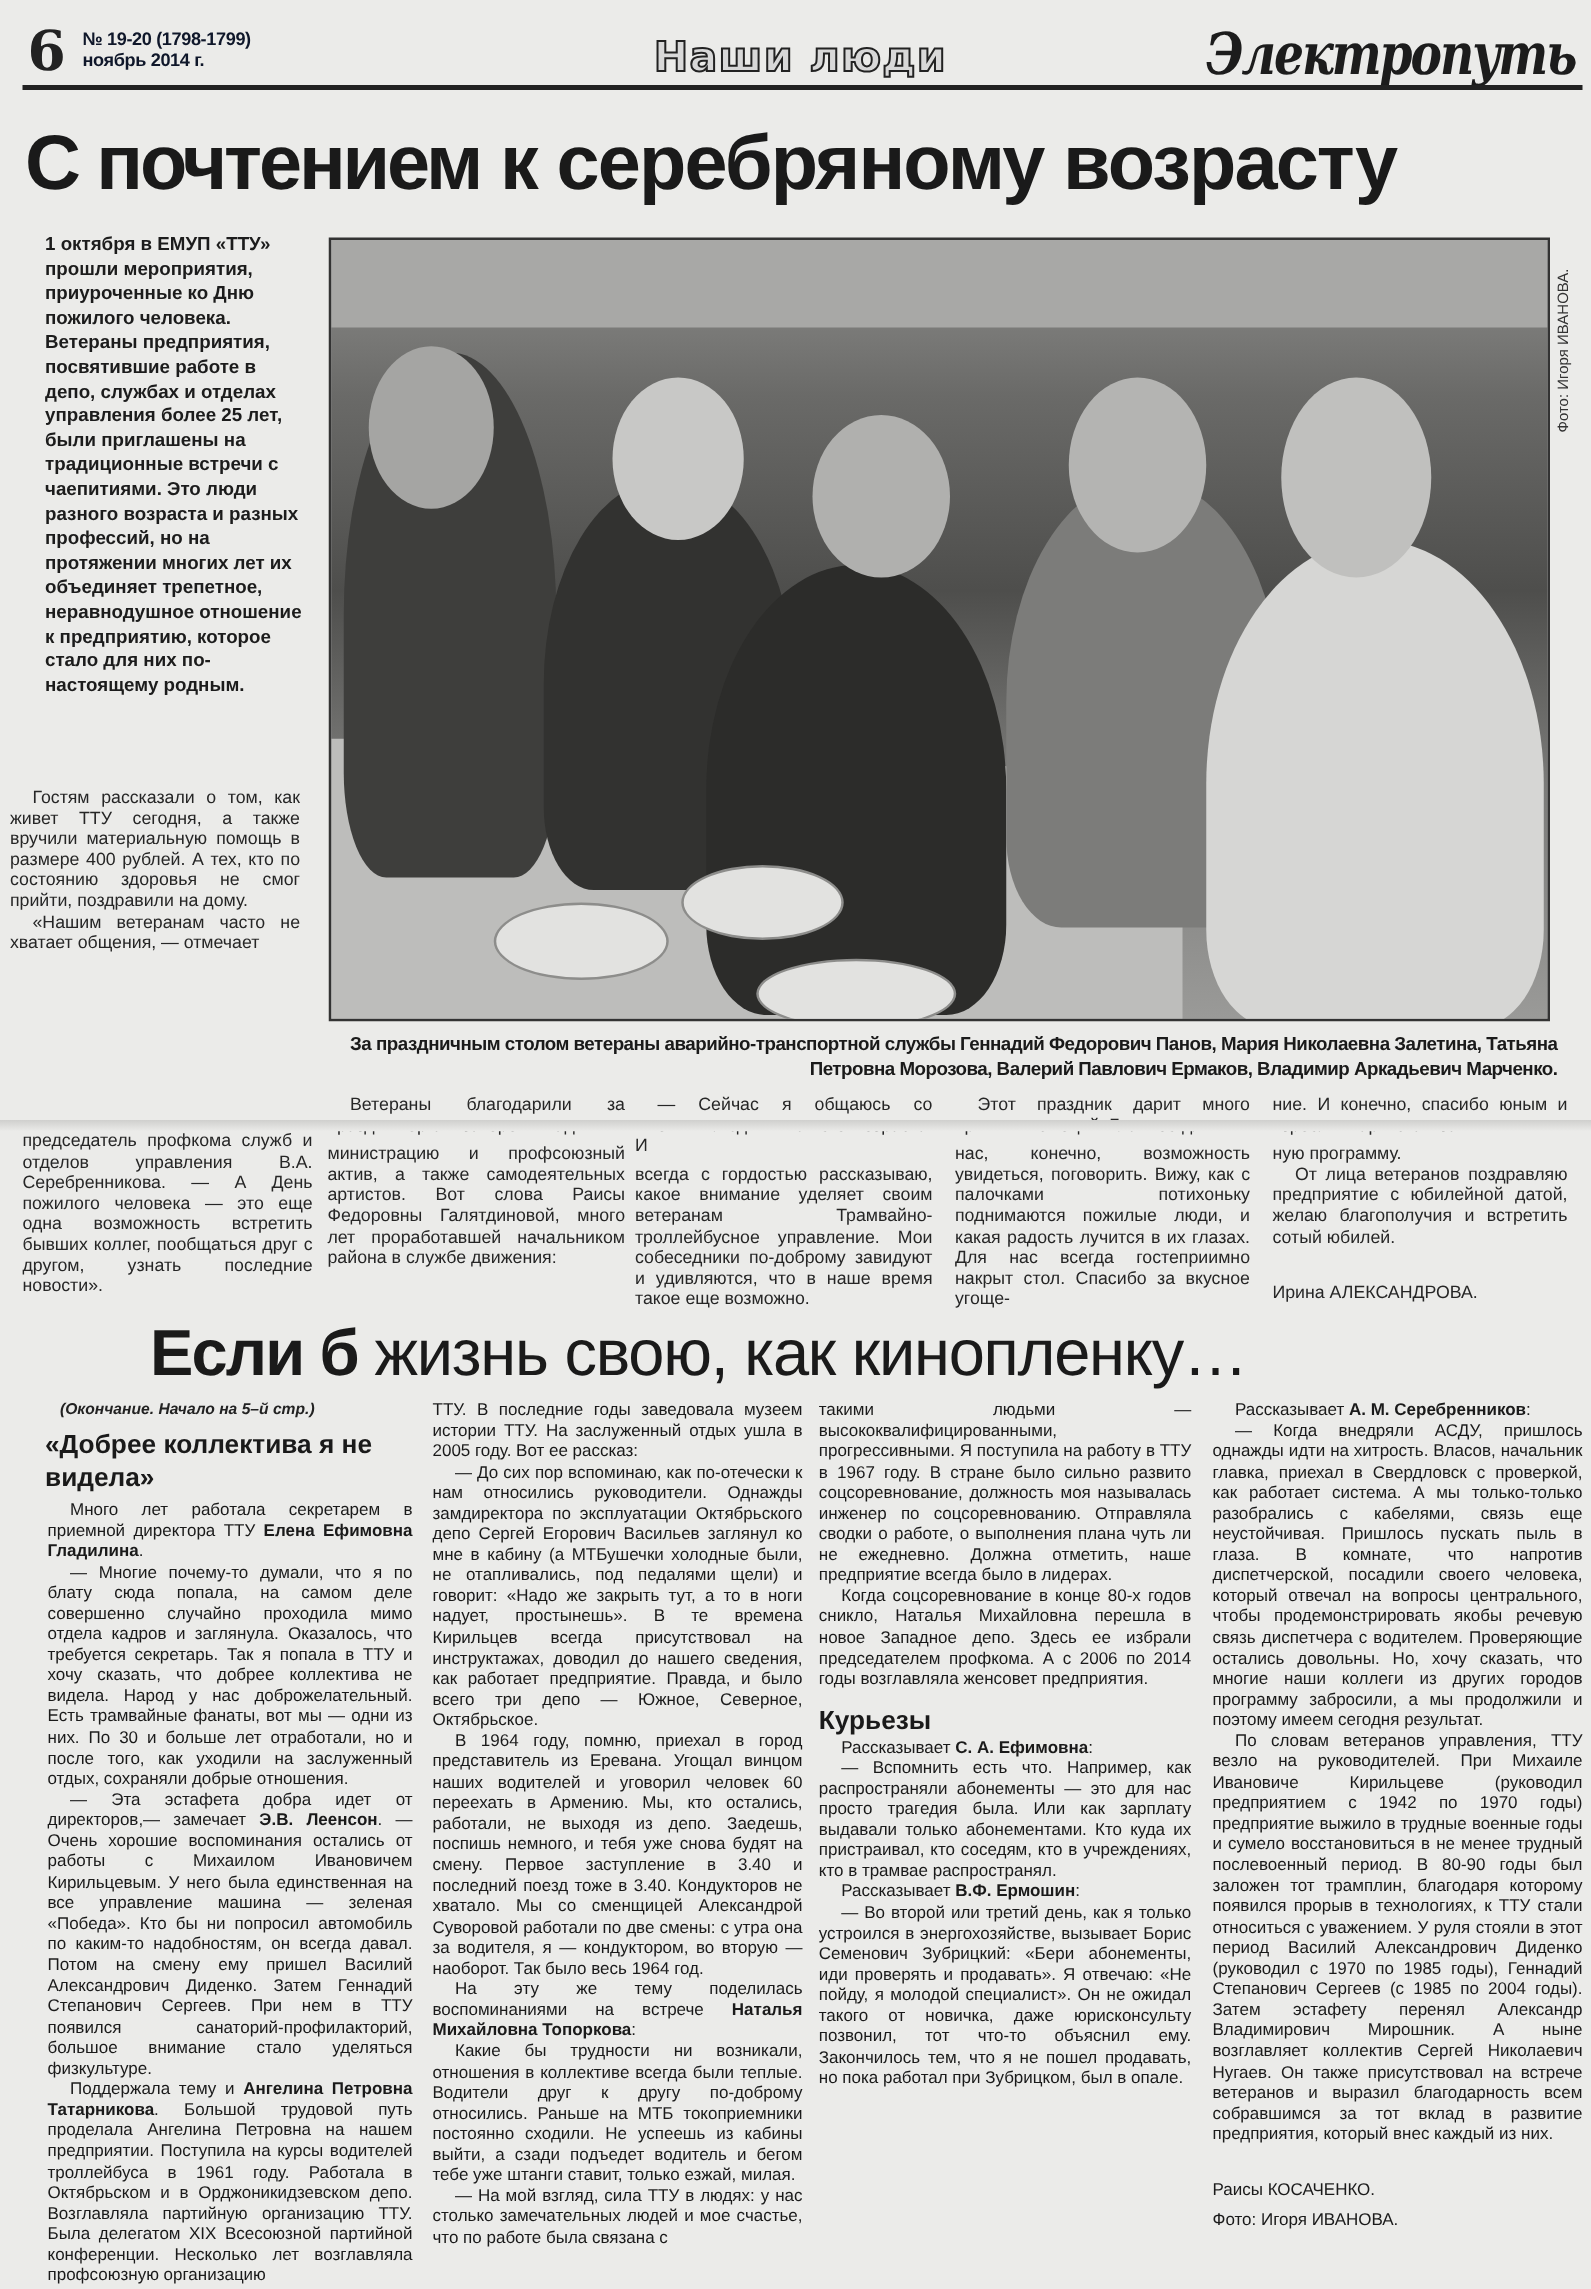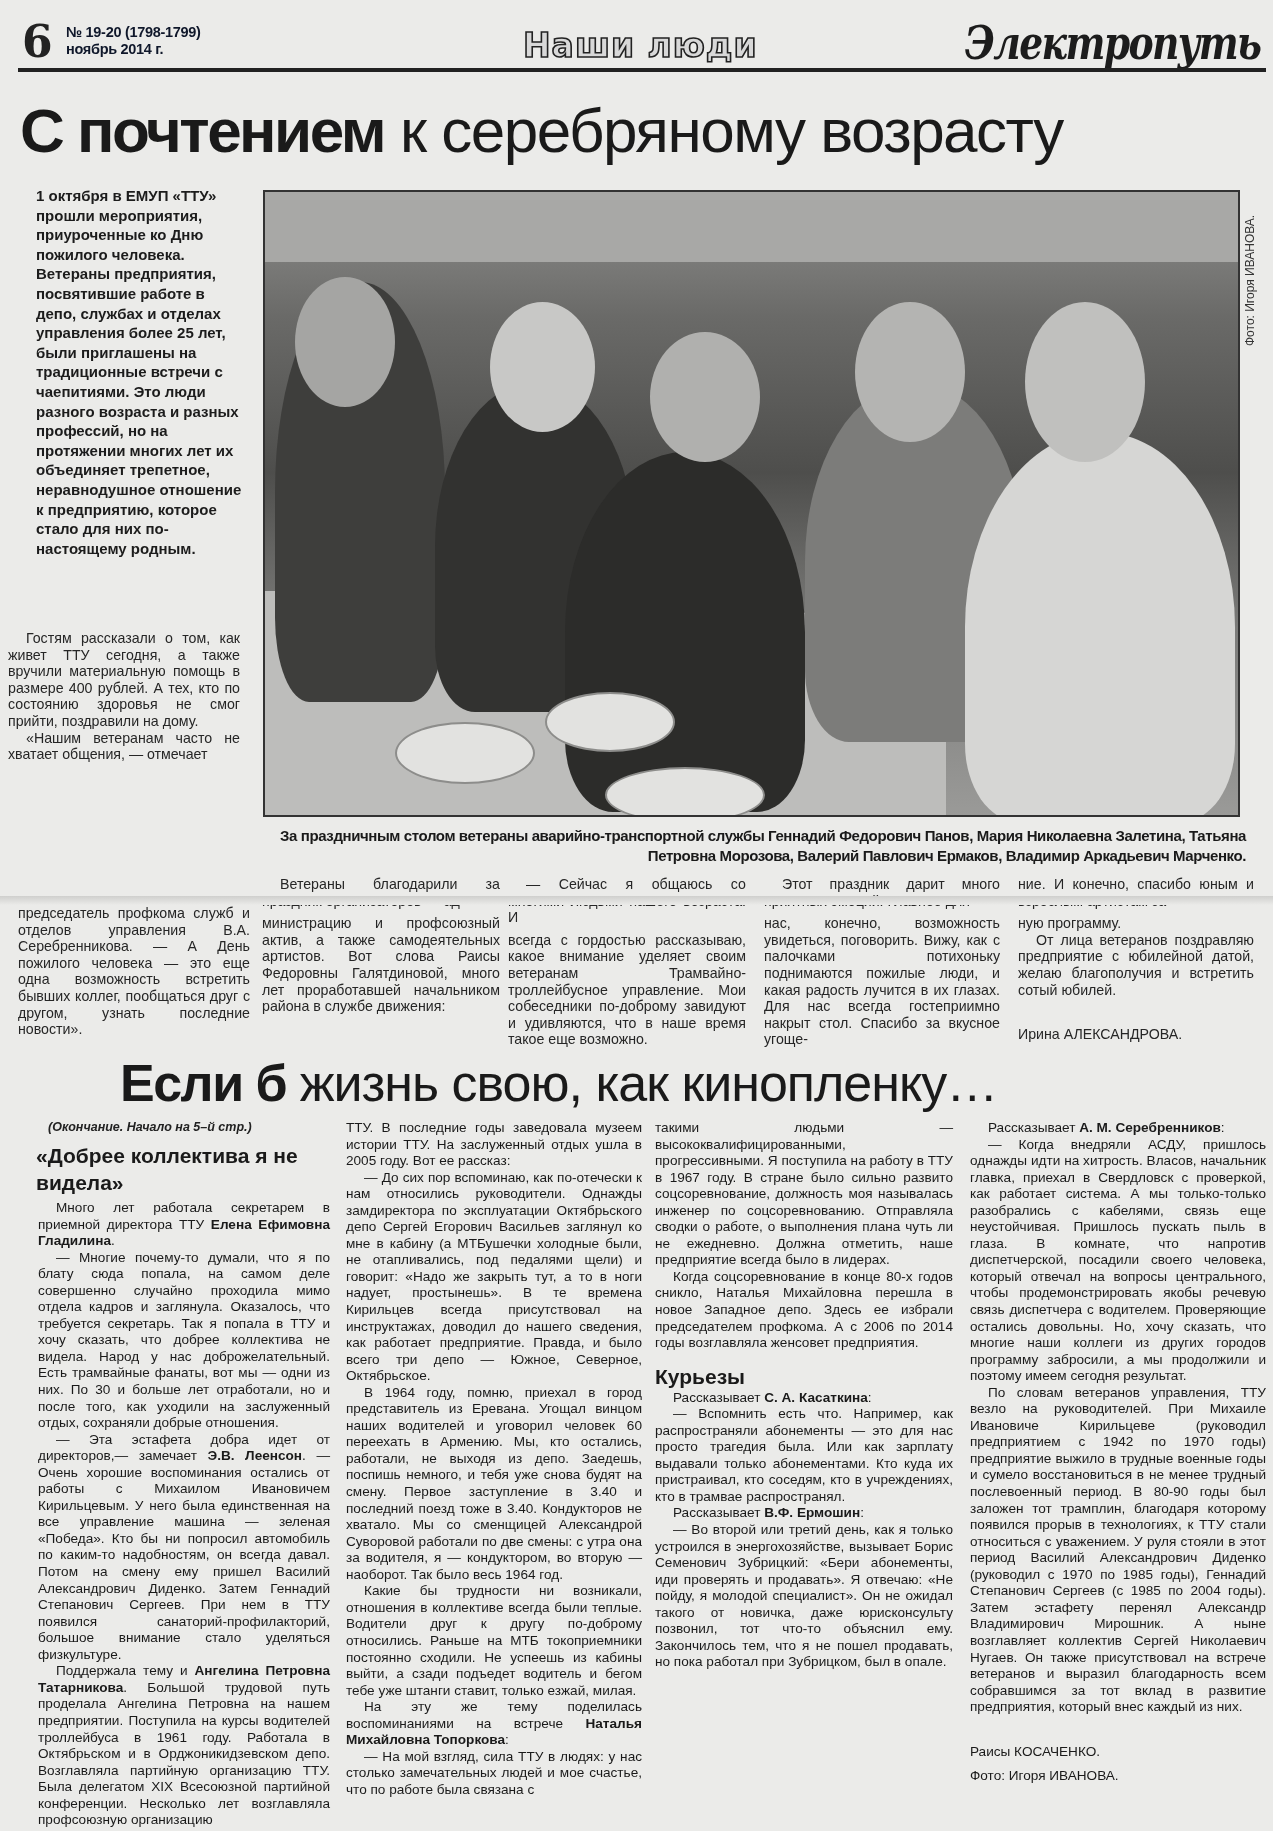--- a/index.html
+++ b/index.html
@@ -15,21 +15,21 @@
   .masthead { position: absolute; left: 18px; top: 14px; width: 1248px; height: 58px; }
   .page-num { position: absolute; left: 4px; top: 6px; font-family: "DejaVu Serif", serif; font-weight: bold; font-size: 44px; line-height: 44px; color: #222; }
   .issue { position: absolute; left: 48px; top: 10px; font-size: 14.5px; line-height: 17px; font-weight: bold; letter-spacing: -0.3px; color: #0f172a; }
   .rubric { position: absolute; left: 505px; top: 14px; font-family: "DejaVu Sans", sans-serif; font-weight: bold; font-size: 33px; line-height: 36px; color: #d8d8d8; -webkit-text-stroke: 1.6px #222; letter-spacing: 1px; }
   .brand { position: absolute; right: 6px; top: 4px; font-family: "DejaVu Serif", serif; font-weight: bold; font-style: italic; font-size: 46px; line-height: 50px; color: #1c1c1c; letter-spacing: -2px; transform: scaleX(0.82); transform-origin: right center; }
   .rule-top { position: absolute; left: 18px; top: 68px; width: 1248px; height: 4px; background: #222; }
 
   
   .h1 { position: absolute; left: 20px; top: 94px; width: 1240px; font-size: 62px; line-height: 74px; letter-spacing: -1.5px; color: #1a1a1a; white-space: nowrap; }
   .h1 b { font-weight: 900; letter-spacing: -2.5px; }
-  .h1 span.light { font-weight: normal; }
+  .h1 span.light { font-weight: bold; }
 
   .lead { position: absolute; left: 36px; top: 186px; width: 210px; font-weight: bold; font-size: 15px; line-height: 19.6px; color: #1c1c1c; }
   .col-text { font-size: 14.2px; line-height: 16.6px; color: #262626; text-align: justify; hyphens: auto; }
   .col-text p { text-indent: 18px; }
   .left-body { position: absolute; left: 8px; top: 630px; width: 232px; }
   .left-body2 { position: absolute; left: 18px; top: 905px; width: 232px; }
 
   
   .photo { position: absolute; left: 263px; top: 190px; width: 977px; height: 627px; border: 2px solid #333; overflow: hidden;
            background: linear-gradient(180deg, #8f8f8d 0%, #6a6a68 20%, #4e4e4c 45%, #7b7b79 70%, #9a9a98 100%); }
@@ -137,30 +137,30 @@
     <p>Много лет работала секретарем в приемной директора ТТУ <b>Елена Ефимовна Гладилина</b>.</p>
     <p>— Многие почему-то думали, что я по блату сюда попала, на самом деле совершенно случайно проходила мимо отдела кадров и заглянула. Оказалось, что требуется секретарь. Так я попала в ТТУ и хочу сказать, что добрее коллектива не видела. Народ у нас доброжелательный. Есть трамвайные фанаты, вот мы — одни из них. По 30 и больше лет отработали, но и после того, как уходили на заслуженный отдых, сохраняли добрые отношения.</p>
     <p>— Эта эстафета добра идет от директоров,— замечает <b>Э.В. Леенсон</b>. — Очень хорошие воспоминания остались от работы с Михаилом Ивановичем Кирильцевым. У него была единственная на все управление машина — зеленая «Победа». Кто бы ни попросил автомобиль по каким-то надобностям, он всегда давал. Потом на смену ему пришел Василий Александрович Диденко. Затем Геннадий Степанович Сергеев. При нем в ТТУ появился санаторий-профилакторий, большое внимание стало уделяться физкультуре.</p>
     <p>Поддержала тему и <b>Ангелина Петровна Татарникова</b>. Большой трудовой путь проделала Ангелина Петровна на нашем предприятии. Поступила на курсы водителей троллейбуса в 1961 году. Работала в Октябрьском и в Орджоникидзевском депо. Возглавляла партийную организацию ТТУ. Была делегатом XIX Всесоюзной партийной конференции. Несколько лет возглавляла профсоюзную организацию</p>
   </div>
 
   <div class="col2" style="left:346px;top:1120px;width:296px">
     <p class="noind">ТТУ. В последние годы заведовала музеем истории ТТУ. На заслуженный отдых ушла в 2005 году. Вот ее рассказ:</p>
     <p>— До сих пор вспоминаю, как по-отечески к нам относились руководители. Однажды замдиректора по эксплуатации Октябрьского депо Сергей Егорович Васильев заглянул ко мне в кабину (а МТБушечки холодные были, не отапливались, под педалями щели) и говорит: «Надо же закрыть тут, а то в ноги надует, простынешь». В те времена Кирильцев всегда присутствовал на инструктажах, доводил до нашего сведения, как работает предприятие. Правда, и было всего три депо — Южное, Северное, Октябрьское.</p>
     <p>В 1964 году, помню, приехал в город представитель из Еревана. Угощал винцом наших водителей и уговорил человек 60 переехать в Армению. Мы, кто остались, работали, не выходя из депо. Заедешь, поспишь немного, и тебя уже снова будят на смену. Первое заступление в 3.40 и последний поезд тоже в 3.40. Кондукторов не хватало. Мы со сменщицей Александрой Суворовой работали по две смены: с утра она за водителя, я — кондуктором, во вторую — наоборот. Так было весь 1964 год.</p>
+    <p>На эту же тему поделилась воспоминаниями на встрече <b>Наталья Михайловна Топоркова</b>:</p>
     <p>Какие бы трудности ни возникали, отношения в коллективе всегда были теплые. Водители друг к другу по-доброму относились. Раньше на МТБ токоприемники постоянно сходили. Не успеешь из кабины выйти, а сзади подъедет водитель и бегом тебе уже штанги ставит, только езжай, милая.</p>
-    <p>На эту же тему поделилась воспоминаниями на встрече <b>Наталья Михайловна Топоркова</b>:</p>
     <p>— На мой взгляд, сила ТТУ в людях: у нас столько замечательных людей и мое счастье, что по работе была связана с</p>
   </div>
 
   <div class="col2" style="left:655px;top:1120px;width:298px">
     <p class="noind">такими людьми — высококвалифицированными, прогрессивными. Я поступила на работу в ТТУ в 1967 году. В стране было сильно развито соцсоревнование, должность моя называлась инженер по соцсоревнованию. Отправляла сводки о работе, о выполнения плана чуть ли не ежедневно. Должна отметить, наше предприятие всегда было в лидерах.</p>
     <p>Когда соцсоревнование в конце 80-х годов сникло, Наталья Михайловна перешла в новое Западное депо. Здесь ее избрали председателем профкома. А с 2006 по 2014 годы возглавляла женсовет предприятия.</p>
     <div class="kur">Курьезы</div>
-    <p>Рассказывает <b>С. А. Касаткина</b>:</p>
+    <p>Рассказывает <b>С. А. Ефимовна</b>:</p>
     <p>— Вспомнить есть что. Например, как распространяли абонементы — это для нас просто трагедия была. Или как зарплату выдавали только абонементами. Кто куда их пристраивал, кто соседям, кто в учреждениях, кто в трамвае распространял.</p>
     <p>Рассказывает <b>В.Ф. Ермошин</b>:</p>
     <p>— Во второй или третий день, как я только устроился в энергохозяйстве, вызывает Борис Семенович Зубрицкий: «Бери абонементы, иди проверять и продавать». Я отвечаю: «Не пойду, я молодой специалист». Он не ожидал такого от новичка, даже юрисконсульту позвонил, тот что-то объяснил ему. Закончилось тем, что я не пошел продавать, но пока работал при Зубрицком, был в опале.</p>
   </div>
 
   <div class="col2" style="left:970px;top:1120px;width:296px">
     <p>Рассказывает <b>А. М. Серебренников</b>:</p>
     <p>— Когда внедряли АСДУ, пришлось однажды идти на хитрость. Власов, начальник главка, приехал в Свердловск с проверкой, как работает система. А мы только-только разобрались с кабелями, связь еще неустойчивая. Пришлось пускать пыль в глаза. В комнате, что напротив диспетчерской, посадили своего человека, который отвечал на вопросы центрального, чтобы продемонстрировать якобы речевую связь диспетчера с водителем. Проверяющие остались довольны. Но, хочу сказать, что многие наши коллеги из других городов программу забросили, а мы продолжили и поэтому имеем сегодня результат.</p>
     <p>По словам ветеранов управления, ТТУ везло на руководителей. При Михаиле Ивановиче Кирильцеве (руководил предприятием с 1942 по 1970 годы) предприятие выжило в трудные военные годы и сумело восстановиться в не менее трудный послевоенный период. В 80-90 годы был заложен тот трамплин, благодаря которому появился прорыв в технологиях, к ТТУ стали относиться с уважением. У руля стояли в этот период Василий Александрович Диденко (руководил с 1970 по 1985 годы), Геннадий Степанович Сергеев (с 1985 по 2004 годы). Затем эстафету перенял Александр Владимирович Мирошник. А ныне возглавляет коллектив Сергей Николаевич Нугаев. Он также присутствовал на встрече ветеранов и выразил благодарность всем собравшимся за тот вклад в развитие предприятия, который внес каждый из них.</p>
     <p class="sign">Раисы КОСАЧЕНКО.</p>

